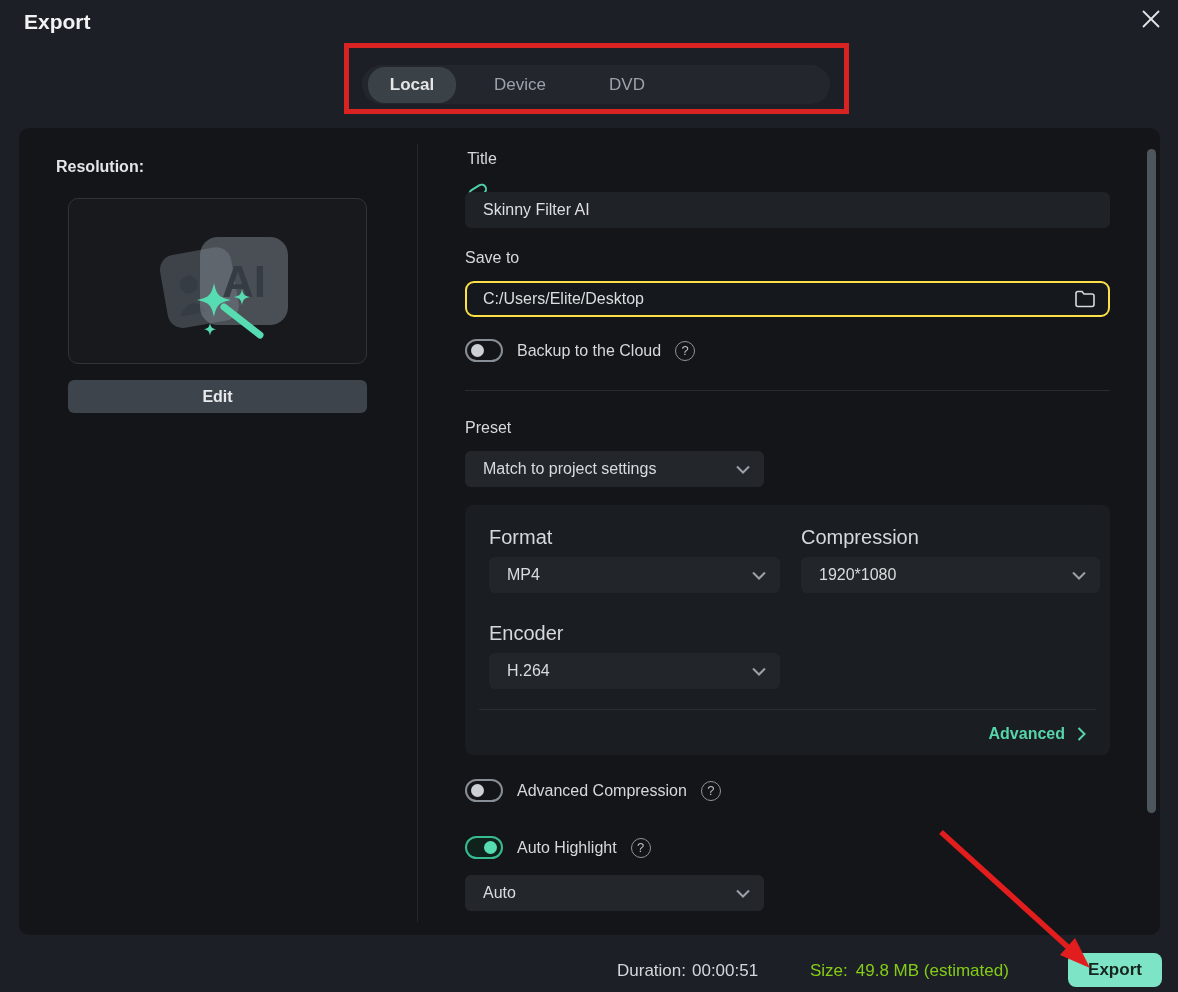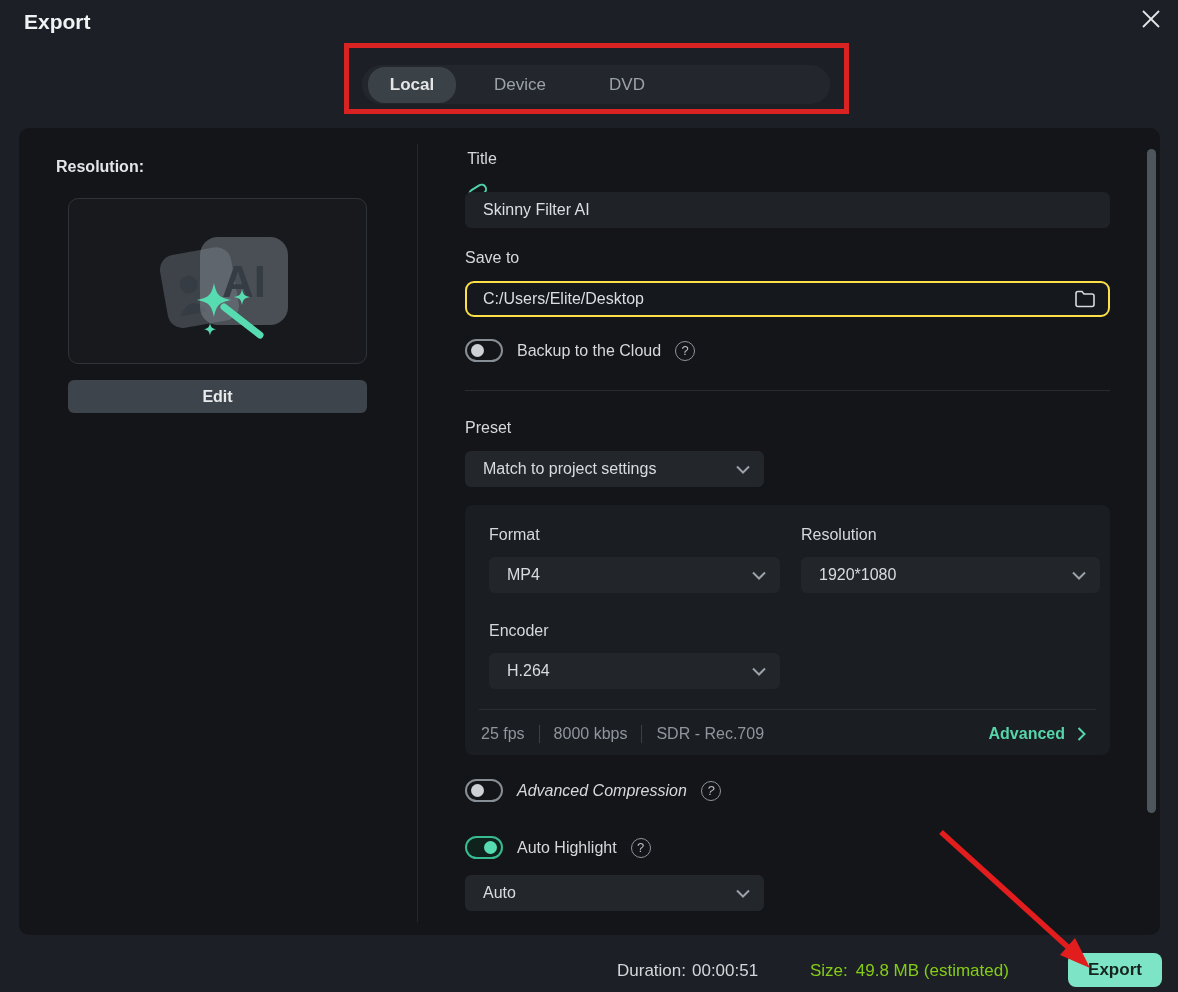--- a/index.html
+++ b/index.html
@@ -105,39 +105,39 @@
     background:#23272c; border-radius:6px; height:36px;
     display:flex; align-items:center; justify-content:space-between;
     padding:0 14px 0 18px; cursor:pointer;
     color:#d9dcdf; font-size:16px;
   }
   .preset-select { position:absolute; left:0; top:323px; width:299px; }
   .settings-box {
     position:absolute; left:0; top:377px; width:645px; height:250px;
     background:#1a1d22; border-radius:8px;
   }
-  .sb-label { position:absolute; font-size:16px; color:#d6d9dc; }
+  .sb-label { position:absolute; font-size:20px; color:#d6d9dc; }
   .lbl-format { left:24px; top:21px; }
   .lbl-resolution { left:336px; top:21px; }
   .lbl-encoder { left:24px; top:117px; }
   .sel-format { position:absolute; left:24px; top:52px; width:291px; background:#22262b; }
   .sel-resolution { position:absolute; left:336px; top:52px; width:299px; background:#22262b; }
   .sel-encoder { position:absolute; left:24px; top:148px; width:291px; background:#22262b; }
   .sb-divider { position:absolute; left:14px; top:204px; width:617px; height:1px; background:#2a2e33; }
   .info-row {
     position:absolute; left:16px; top:213px; height:32px;
     display:flex; align-items:center; font-size:16px; color:#8f969d;
   }
   .info-sep { width:1px; height:18px; background:#3a4046; margin:0 14px; }
   .advanced-link {
     position:absolute; right:24px; top:213px; height:32px;
     display:flex; align-items:center; gap:12px; cursor:pointer;
     color:#55d5a9; font-size:16px; font-weight:700;
   }
-  .row-compress { top:651px; left:0;font-style:italic; }
+  .row-compress { top:651px; left:0; }
   .row-highlight { top:708px; left:0; }
   .auto-select { position:absolute; left:0; top:747px; width:299px; }
   
   .scrollbar {
     position:absolute; left:1128px; top:21px; width:9px; height:664px;
     background:#4d555d; border-radius:5px; cursor:grab;
   }
   
   .footer-duration { position:absolute; left:617px; top:961px; font-size:17px; color:#d3d7da; }
   .footer-size { position:absolute; left:810px; top:961px; font-size:17px; color:#84cc16; }
@@ -224,48 +224,41 @@
     <span class="field-label preset-label">Preset</span>
     <div class="select preset-select">
       <span>Match to project settings</span>
       <svg class="icon-svg" width="14" height="9" viewBox="0 0 14 9">
           <polyline points="1,1.5 7,7.5 13,1.5" fill="none" stroke="#9aa1a8" stroke-width="2"></polyline>
         </svg>
     </div>
 
     <div class="settings-box">
       <span class="sb-label lbl-format">Format</span>
-      <span class="sb-label lbl-resolution">Resolution</span>
+      <span class="sb-label lbl-resolution">Compression</span>
       <div class="select sel-format">
         <span>MP4</span>
         <svg class="icon-svg" width="14" height="9" viewBox="0 0 14 9">
             <polyline points="1,1.5 7,7.5 13,1.5" fill="none" stroke="#9aa1a8" stroke-width="2"></polyline>
           </svg>
       </div>
       <div class="select sel-resolution">
         <span>1920*1080</span>
         <svg class="icon-svg" width="14" height="9" viewBox="0 0 14 9">
             <polyline points="1,1.5 7,7.5 13,1.5" fill="none" stroke="#9aa1a8" stroke-width="2"></polyline>
           </svg>
       </div>
       <span class="sb-label lbl-encoder">Encoder</span>
       <div class="select sel-encoder">
         <span>H.264</span>
         <svg class="icon-svg" width="14" height="9" viewBox="0 0 14 9">
             <polyline points="1,1.5 7,7.5 13,1.5" fill="none" stroke="#9aa1a8" stroke-width="2"></polyline>
           </svg>
       </div>
       <div class="sb-divider"></div>
-      <div class="info-row">
-        <span>25 fps</span>
-        <span class="info-sep"></span>
-        <span>8000 kbps</span>
-        <span class="info-sep"></span>
-        <span>SDR - Rec.709</span>
-      </div>
       <div class="advanced-link">
         <span>Advanced</span>
         <svg class="icon-svg" width="9" height="14" viewBox="0 0 9 14">
             <polyline points="1.5,1 7.5,7 1.5,13" fill="none" stroke="#55d5a9" stroke-width="2"></polyline>
           </svg>
       </div>
     </div>
 
     <div class="toggle-row row-compress">
       <div class="toggle" data-state="off">

